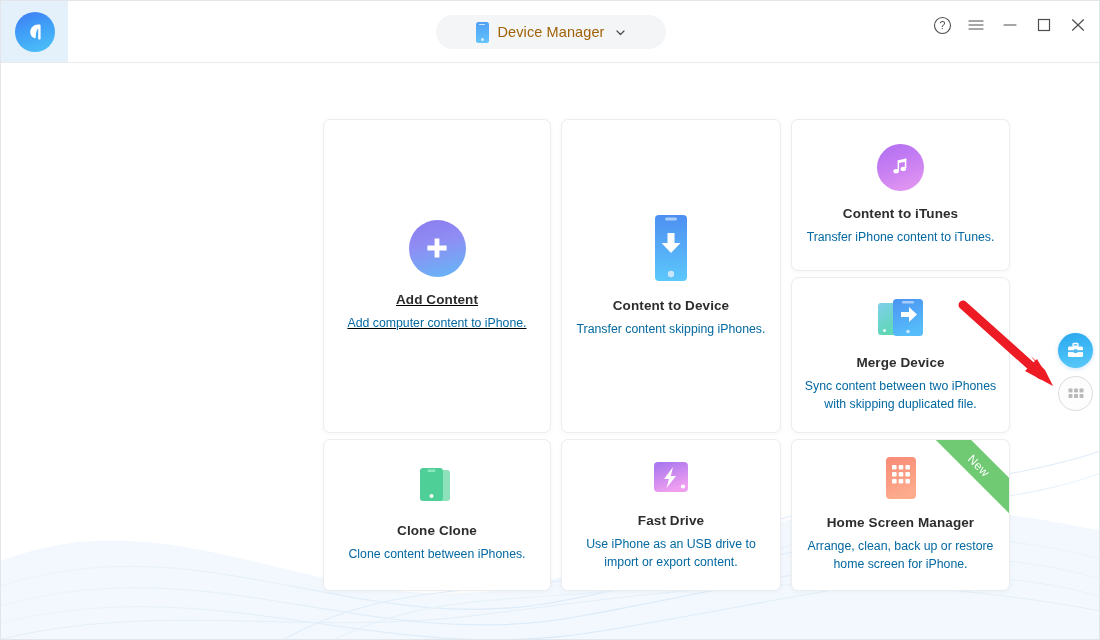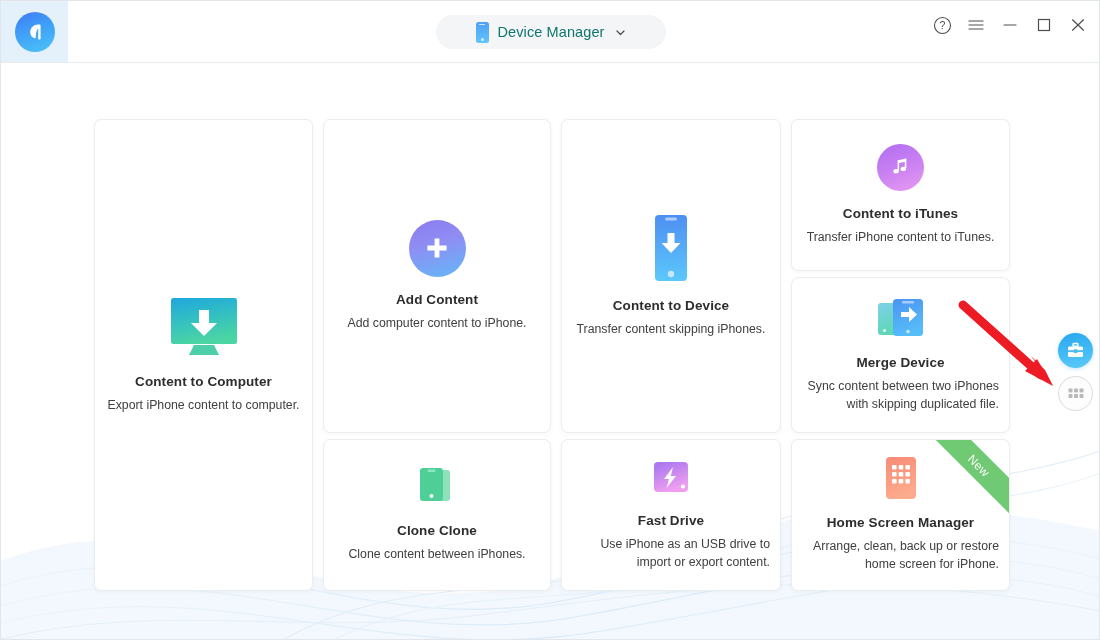--- a/index.html
+++ b/index.html
@@ -54,21 +54,21 @@
     position: relative; flex: none;
   }
   .tab-phone::before {
     content:''; position:absolute; top:2px; left:3.5px;
     width:6px; height:1.5px; border-radius:1px; background:#cfe7fb;
   }
   .tab-phone::after {
     content:''; position:absolute; bottom:2px; left:5px;
     width:3px; height:3px; border-radius:50%; background:#d6ecfd;
   }
-  .tab-label { font-size: 14.5px; color: #0f766e; letter-spacing: .1px; }
+  .tab-label { font-size: 14.5px; color: #a16207; letter-spacing: .1px; }
   .chev { margin-left: 2px; color:#4a4a4a; }
   .chev svg { display:block; }
 
   .win-controls {
     position: absolute; right: 13px; top: 14px;
     display: flex; align-items: center; gap: 14px;
   }
   .wc { width: 20px; height: 20px; display:flex; align-items:center; justify-content:center; cursor:pointer; color:#4e4e4e; }
   .wc svg { display:block; }
 
@@ -95,35 +95,35 @@
     border-radius: 7px;
     box-shadow: 0 1px 4px rgba(120,130,150,0.07);
     display: flex; flex-direction: column;
     align-items: center; justify-content: center;
     cursor: pointer;
     position: relative;
     overflow: hidden;
     padding: 10px 10px;
   }
   .card.tall-left { grid-row: 1 / span 3; grid-column: 1; }
-  .card.mid-a { grid-row: 1 / span 2; grid-column: 2; }
+  .card.mid-a { grid-row: 1 / span 2; grid-column: 2; text-decoration: underline; }
   .card.mid-b { grid-row: 1 / span 2; grid-column: 3; }
   .card.r-itunes { grid-row: 1; grid-column: 4; }
   .card.r-merge { grid-row: 2; grid-column: 4; border-radius: 8px; }
   .card.b-clone { grid-row: 3; grid-column: 2; }
   .card.b-fast { grid-row: 3; grid-column: 3; }
   .card.b-home { grid-row: 3; grid-column: 4; }
 
   .card-icon { margin-bottom: 15px; display:flex; align-items:center; justify-content:center; }
   .card-title {
     font-size: 13.5px; font-weight: bold; color: #2d2d2d;
     margin-bottom: 8px; text-align: center; letter-spacing: .1px;
   }
   .card-desc {
-    font-size: 12.3px; color: #404040; text-align: right;
+    font-size: 12.3px; color: #0369a1; text-align: center;
     line-height: 1.45; max-width: 205px;
   }
   .ico-circle { width: 57px; height: 57px; border-radius: 50%; display:flex; align-items:center; justify-content:center; }
   .ico-addcontent { background: linear-gradient(165deg,#8b7bf0 0%,#8f8df3 40%,#63b8f7 100%); }
   .ico-itunes { width: 47px; height: 47px; border-radius:50%; background: linear-gradient(160deg,#b06ef0 0%,#c77ef2 45%,#e79bf0 100%); display:flex;align-items:center;justify-content:center; }
 
   
   .ribbon {
     position: absolute; right: -31px; top: 13px;
     width: 122px; height: 25px;
@@ -230,38 +230,20 @@
       <path d="M0,175 C200,110 360,230 560,190 C760,152 900,95 1100,148" fill="none" stroke="url(#wgrad)" stroke-width="1.2"></path>
       <path d="M0,195 C210,135 370,245 580,205 C790,168 930,118 1100,168" fill="none" stroke="url(#wgrad)" stroke-width="1.2"></path>
       <path d="M0,212 C220,158 380,258 600,220 C820,185 950,140 1100,186" fill="none" stroke="url(#wgrad)" stroke-width="1.2"></path>
       <path d="M280,230 C420,150 560,200 720,130 C860,70 980,80 1100,40" fill="none" stroke="#e2eefa" stroke-width="1.1"></path>
       <path d="M330,230 C470,160 600,210 760,145 C900,88 1010,96 1100,62" fill="none" stroke="#e8f2fb" stroke-width="1.1"></path>
       <path d="M0,228 C160,190 300,225 470,205 C660,182 830,150 1100,200" fill="none" stroke="#e4eff9" stroke-width="1"></path>
     </svg>
 
     <div class="grid">
 
-      <div class="card tall-left">
-        <div class="card-icon">
-          <svg width="78" height="64" viewBox="0 0 78 64" aria-hidden="true">
-            <defs>
-              <linearGradient id="gmon" x1="0" y1="0" x2="0.25" y2="1">
-                <stop offset="0%" stop-color="#1fa7dd"></stop>
-                <stop offset="55%" stop-color="#35c2c0"></stop>
-                <stop offset="100%" stop-color="#4bd4a4"></stop>
-              </linearGradient>
-            </defs>
-            <rect x="6" y="3" width="66" height="46" rx="2.5" fill="url(#gmon)"></rect>
-            <path d="M29 50 L49 50 L54 60 L24 60 Z" fill="#4ccfa9"></path>
-            <path d="M34 15 h10 v13 h8 L39 41 L26 28 h8 z" fill="#ffffff"></path>
-          </svg>
-        </div>
-        <div class="card-title">Content to Computer</div>
-        <div class="card-desc">Export iPhone content to computer.</div>
-      </div>
 
       <div class="card mid-a">
         <div class="card-icon">
           <div class="ico-circle ico-addcontent">
             <svg width="26" height="26" viewBox="0 0 26 26" aria-hidden="true">
               <path d="M10.6 3.4h4.8v7.2h7.2v4.8h-7.2v7.2h-4.8v-7.2H3.4v-4.8h7.2z" fill="#ffffff"></path>
             </svg>
           </div>
         </div>
         <div class="card-title">Add Content</div>

